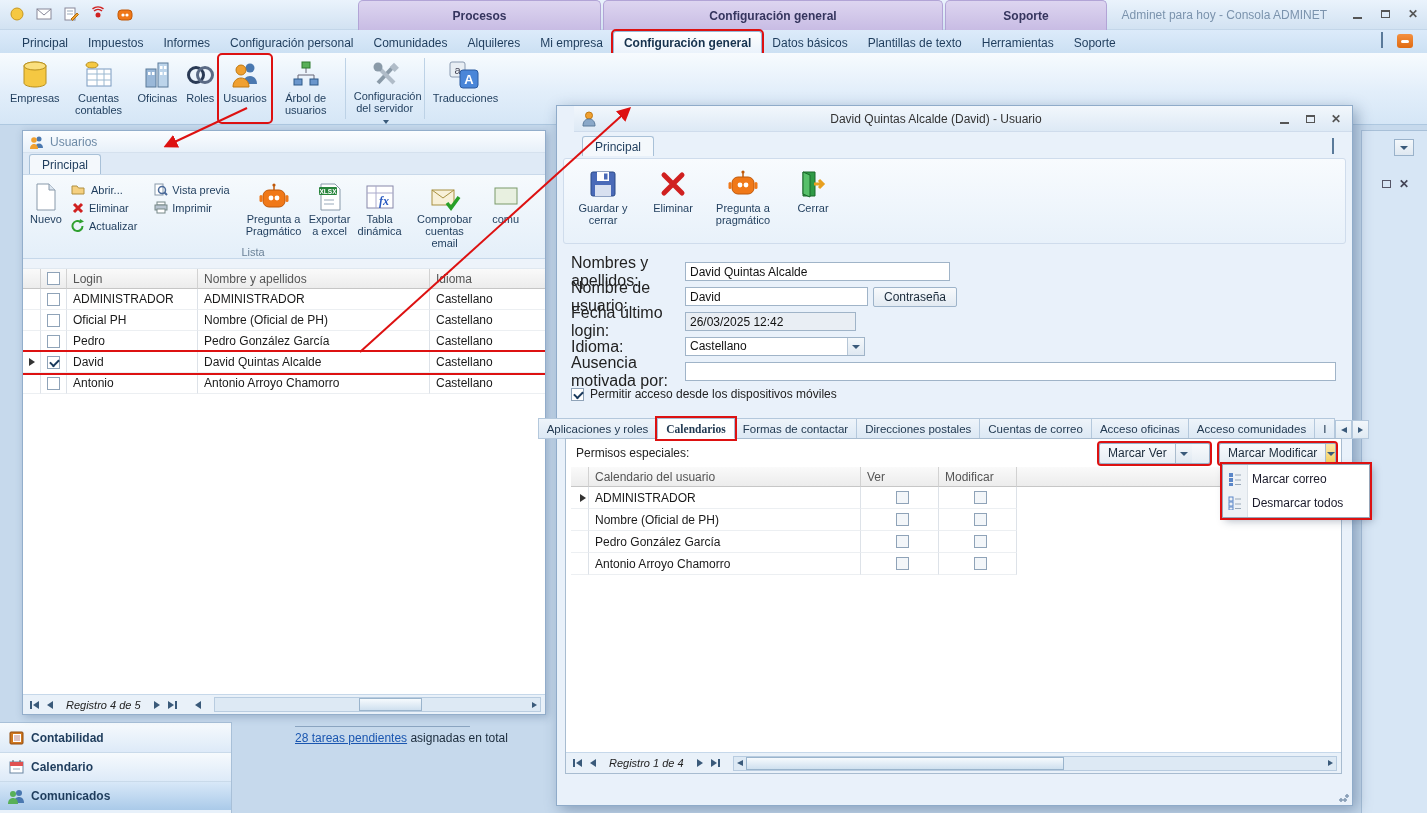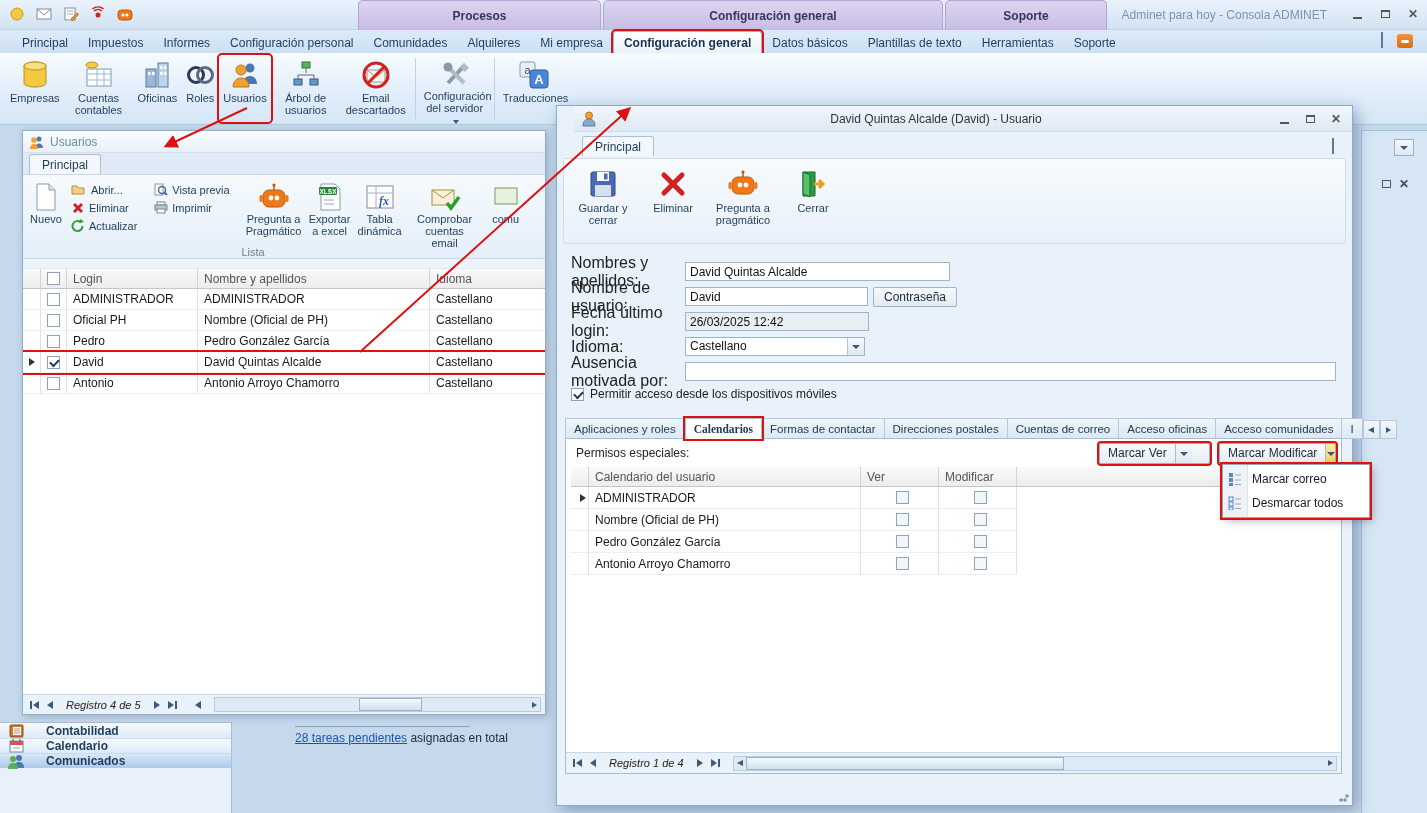--- a/index.html
+++ b/index.html
@@ -106,21 +106,21 @@
   .rtext { font-size:11px; color:#222; padding:0 8px; white-space:nowrap; }
   .hscroll { flex:1; display:flex; align-items:center; height:15px; border:1px solid #b8cce0;
              background:#dde9f4; margin-left:8px; }
   .hscroll .track { flex:1; position:relative; height:100%; }
   .hscroll .thumb { position:absolute; top:0; height:100%; background:linear-gradient(#f6fafd,#cfe0ef);
                     border:1px solid #9ab4cc; }
 
   
   .sidebar { position:absolute; left:0; top:722px; width:232px; bottom:0; background:#e8f1fa;
              border-top:1px solid #a8c0d8; border-right:1px solid #a8c0d8; }
-  .sb-item { height:15px; display:flex; align-items:center; gap:20px; padding-left:8px;
+  .sb-item { height:29px; display:flex; align-items:center; gap:5px; padding-left:8px;
              border-top:1px solid #c9daea; font-weight:bold; color:#1e3c5c; font-size:12px;
              background:linear-gradient(#f6fafd,#ddeaf8); cursor:default; }
   .sb-item:first-child { border-top:none; }
   .sb-item.active { background:linear-gradient(#d8e8f8,#aacae9); }
 
   
   .tasks { position:absolute; left:233px; top:722px; width:323px; bottom:0; }
   .tasks .topline { position:absolute; left:62px; top:4px; width:175px; height:1px; background:#8aa4c0; }
   .tasks .txt { position:absolute; left:62px; top:9px; font-size:12px; color:#1a2a3a; white-space:nowrap; }
   .tasks a { color:#1a56b0; text-decoration:underline; cursor:pointer; }
@@ -149,21 +149,21 @@
   .btn { height:20px; border:1px solid #9eb4ca; border-radius:2px; background:linear-gradient(#f8fafc,#e2eaf2);
          font-size:12px; color:#1a2a3a; padding:0 10px; font-family:"Liberation Sans",sans-serif; cursor:default; }
   .combo { display:flex; height:19px; border:1px solid #a0b4c8; background:#fff; width:180px; }
   .combo .cval { flex:1; padding:0 4px; line-height:17px; font-size:12px; color:#111; }
   .combo .cbtn { width:17px; background:linear-gradient(#f4f8fb,#dfe8f1); border-left:1px solid #b6c6d6;
                  display:flex; align-items:center; justify-content:center; }
   .tri-dn { width:0; height:0; border-left:4px solid transparent; border-right:4px solid transparent;
             border-top:4px solid #3a5a7a; }
   .chkrow { display:flex; align-items:center; gap:6px; margin-top:2px; color:#222; }
 
-  .dlg-tabs { position:absolute; left:8px; right:10px; top:310px; height:23px; display:flex; align-items:flex-end; }
+  .dlg-tabs { position:absolute; left:8px; right:10px; top:310px; height:23px; display:flex; align-items:flex-end;justify-content:center; }
   .dtab { padding:4px 8px 3px; font-size:11.5px; color:#223a52; background:linear-gradient(#eef4fa,#dce8f4);
           border:1px solid #b4c8dc; border-left:none; white-space:nowrap; cursor:default; }
   .dtab:first-child { border-left:1px solid #b4c8dc; }
   .dtab.sel { background:#fff; border:1px solid #a8bed4; border-bottom:1px solid #fff; position:relative; z-index:2;
               font-weight:bold;font-family:Liberation Serif, serif; }
   .dtab-arrows { margin-left:auto; display:flex; }
   .tarr { width:17px; height:19px; border:1px solid #b4c8dc; background:linear-gradient(#f2f7fb,#e0eaf3);
           display:flex; align-items:center; justify-content:center; }
 
   .dlg-panel { position:absolute; left:8px; right:10px; top:332px; height:336px; background:#fff;
@@ -352,31 +352,20 @@
       <span class="ric">
           <svg width="32" height="32">
             <path d="M16 9 v5 M8 20 v-4 h16 v4" fill="none" stroke="#667"></path>
             <rect x="12" y="3" width="8" height="6" fill="#58b058" stroke="#2e7a2e"></rect>
             <rect x="4" y="20" width="8" height="6" fill="#6a96cc" stroke="#2e5a8a"></rect>
             <rect x="20" y="20" width="8" height="6" fill="#6a96cc" stroke="#2e5a8a"></rect>
           </svg>
         </span>
       <span class="lbl">Árbol de usuarios</span>
     </div>
-    <div class="rbtn">
-      <span class="ric">
-          <svg width="32" height="32">
-            <rect x="7" y="11" width="18" height="12" fill="#f6f3e8" stroke="#998"></rect>
-            <path d="M7 11 l9 7 9-7" fill="none" stroke="#998"></path>
-            <circle cx="16" cy="16" r="12" fill="none" stroke="#d02020" stroke-width="3"></circle>
-            <line x1="7.5" y1="24.5" x2="24.5" y2="7.5" stroke="#d02020" stroke-width="3"></line>
-          </svg>
-        </span>
-      <span class="lbl">Email descartados</span>
-    </div>
     <div class="vsep"></div>
     <div class="rbtn">
       <span class="ric">
           <svg width="32" height="32">
             <line x1="9" y1="25" x2="24" y2="9" stroke="#8a9aa8" stroke-width="4"></line>
             <line x1="9" y1="9" x2="25" y2="25" stroke="#b0bcc8" stroke-width="4"></line>
             <circle cx="9" cy="9" r="4.5" fill="#8a9aa8"></circle>
             <rect x="22" y="6" width="7" height="6" fill="#b0bcc8" transform="rotate(45 25 9)"></rect>
           </svg>
         </span>
@@ -718,21 +707,21 @@
         <span class="flabel">Nombres y apellidos:</span>
         <input class="finput" style="width: 265px;" value="David Quintas Alcalde">
       </div>
       <div class="frow">
         <span class="flabel">Nombre de usuario:</span>
         <input class="finput" style="width: 183px;" value="David">
         <button class="btn" style="margin-left:5px">Contraseña</button>
       </div>
       <div class="frow">
         <span class="flabel">Fecha último login:</span>
-        <input class="finput ro" style="width: 184px;" readonly="" value="26/03/2025 12:42">
+        <input class="finput ro" style="width: 171px;" readonly="" value="26/03/2025 12:42">
       </div>
       <div class="frow">
         <span class="flabel">Idioma:</span>
         <div class="combo">
           <span class="cval">Castellano</span>
           <span class="cbtn">
               <i class="tri-dn"></i>
             </span>
         </div>
       </div>

